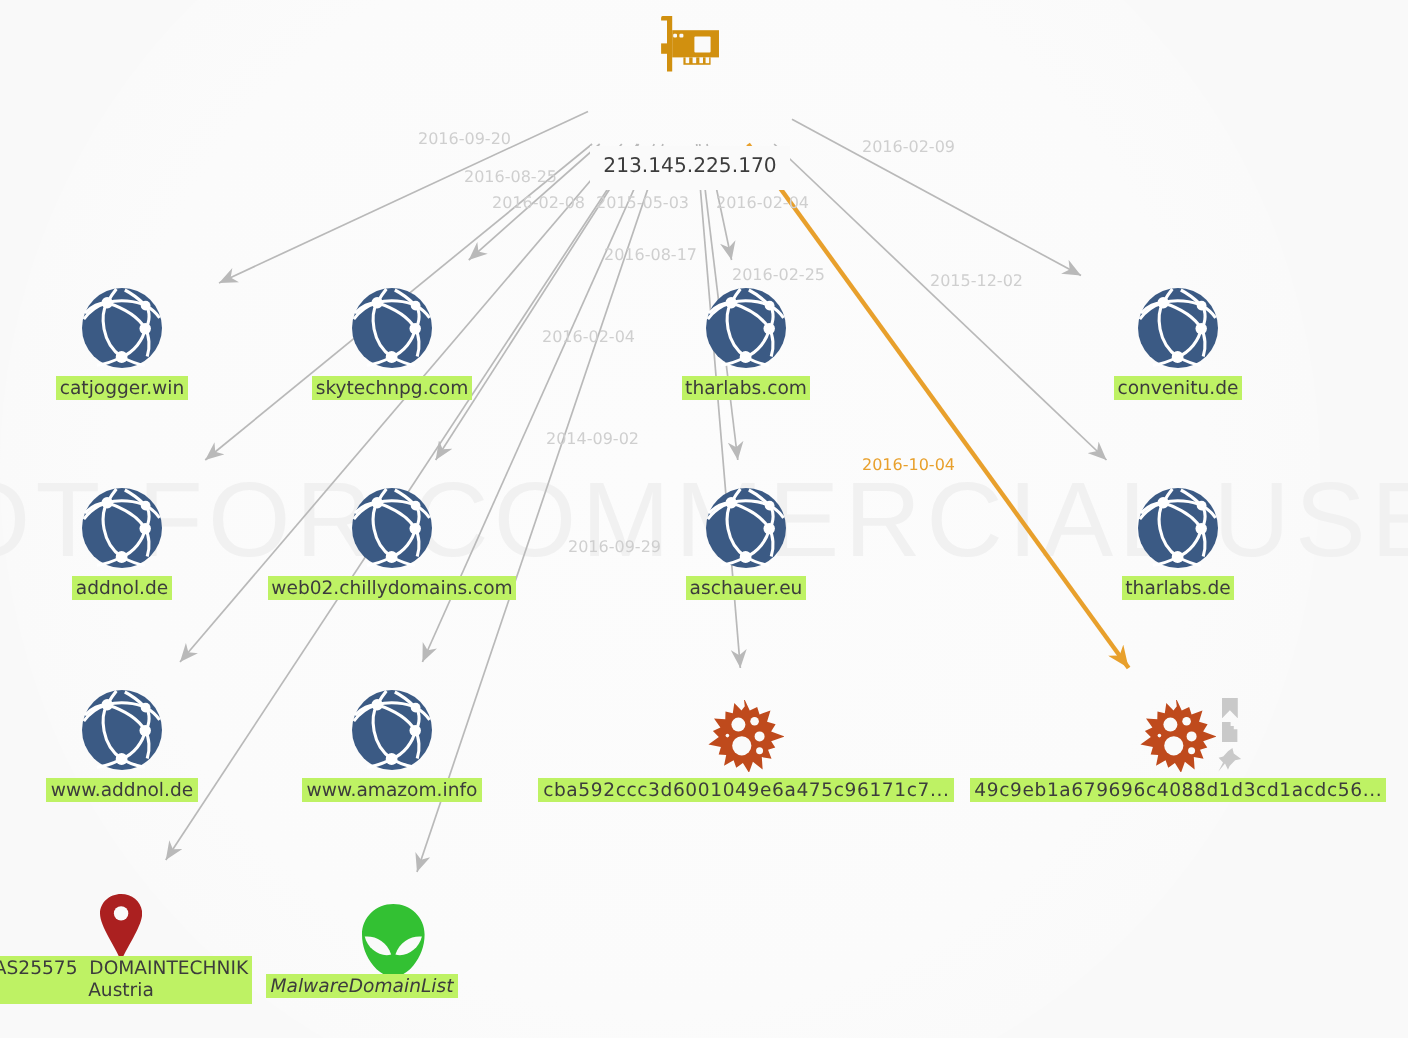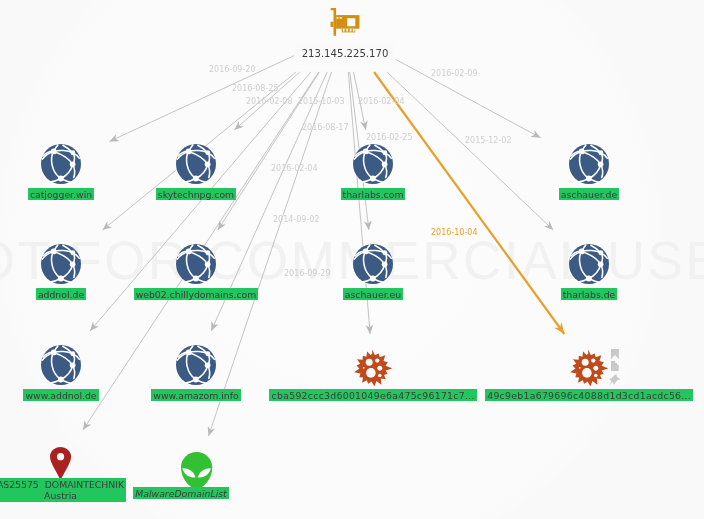--- a/index.html
+++ b/index.html
@@ -8,26 +8,26 @@
        font-family:"DejaVu Sans",sans-serif;
        -webkit-font-smoothing:antialiased;}
   #stage{position:relative;width:704px;height:519px;overflow:hidden;background:#fafafa;}
   #bg,#edges,#nodes{position:absolute;left:0;top:0;width:704px;height:519px;}
   #nodes{pointer-events:none;}
   .node{position:absolute;text-align:center;pointer-events:auto;}
   .node .ico{display:block;margin:0 auto;}
   .nlabel{position:absolute;white-space:pre;text-align:center;
           font-family:"DejaVu Sans",sans-serif;
           font-size:9.3px;color:#3c3c3c;line-height:11.4px;}
-  .nlabel > span{background:#22c55e;padding:1px 2px 0 2px;display:inline-block;}
+  .nlabel > span{background:#bef264;padding:1px 2px 0 2px;display:inline-block;}
   .dlabel{position:absolute;white-space:pre;font-family:"DejaVu Sans",sans-serif;
           font-size:8px;line-height:10px;color:#cfcfcf;}
   .iplabel{position:absolute;white-space:pre;font-family:"DejaVu Sans",sans-serif;
            font-size:10.1px;color:#3c3c3c;line-height:12px;}
-  .iplabel > span{background:#fafafa;padding:5px 7px;display:inline-block;}
+  .iplabel > span{background:#fafafa;padding:5px 7px;display:inline-block;margin-top:30px;}
   .wm{position:absolute;white-space:pre;color:#f1f1f1;font-size:53px;letter-spacing:2.6px;
       font-family:"Liberation Sans",sans-serif;font-weight:400;}
 </style>
 </head>
 <body>
 
 <div id="stage">
   <svg id="bg">
       <defs>
         <radialGradient id="bgr" cx="50%" cy="50%" r="50%">
@@ -174,21 +174,21 @@
             <path d="M31.8 8.8 C34.6 10.2 37.0 12.4 38.8 14.9" fill="none" stroke="#ffffff" stroke-width="1.55" stroke-linecap="butt"></path>
             <path d="M31.6 20.3 C33.6 23.8 34.2 29.6 32.6 34.2" fill="none" stroke="#ffffff" stroke-width="1.55" stroke-linecap="butt"></path>
             <path d="M19.8 34.5 C15.8 36.6 11.2 38.2 7.4 38.6" fill="none" stroke="#ffffff" stroke-width="1.55" stroke-linecap="butt"></path>
             <path d="M19.8 34.5 C23.8 36.6 27.8 38.2 31.4 38.6" fill="none" stroke="#ffffff" stroke-width="1.55" stroke-linecap="butt"></path>
             <circle cx="12.6" cy="7.4" r="2.85" fill="#ffffff"></circle>
             <circle cx="31.8" cy="8.8" r="2.45" fill="#ffffff"></circle>
             <circle cx="31.6" cy="20.3" r="2.85" fill="#ffffff"></circle>
             <circle cx="19.8" cy="34.5" r="2.95" fill="#ffffff"></circle>
           </g>
         </svg>
-        <div class="nlabel" style="left: 409px; top: 188px; width: 360px;"><span>aschauer.de</span></div>
+        <div class="nlabel" style="left: 409px; top: 188px; width: 360px;"><span>convenitu.de</span></div>
       </div>
       <div class="node">
         <svg width="40" height="40" viewBox="0 0 40 40" class="ico" style="position: absolute; left: 41px; top: 244px;">
           <g>
             <circle cx="20" cy="20" r="20" fill="#3b5a84"></circle>
             <path d="M12.6 7.4 C18.5 5.6 27.0 6.4 31.8 8.8" fill="none" stroke="#ffffff" stroke-width="1.55" stroke-linecap="butt"></path>
             <path d="M12.6 7.4 C20.6 10.0 28.2 14.6 31.6 20.3" fill="none" stroke="#ffffff" stroke-width="1.55" stroke-linecap="butt"></path>
             <path d="M31.8 8.8 C34.2 11.6 34.1 17.0 31.6 20.3" fill="none" stroke="#ffffff" stroke-width="1.55" stroke-linecap="butt"></path>
             <path d="M31.6 20.3 C30.6 26.0 26.0 32.0 19.8 34.5" fill="none" stroke="#ffffff" stroke-width="1.55" stroke-linecap="butt"></path>
             <path d="M12.6 7.4 C9.0 13.4 9.6 27.4 19.8 34.5" fill="none" stroke="#ffffff" stroke-width="1.55" stroke-linecap="butt"></path>
@@ -393,21 +393,21 @@
             <path fill="#fafafa" d="M1.35 16.3 C6.6 15.8 12.4 18.6 14.6 25.3 C9.0 26.7 2.9 22.6 1.35 16.3 Z"></path>
             <path fill="#fafafa" d="M29.95 16.3 C24.7 15.8 18.9 18.6 16.7 25.3 C22.3 26.7 28.4 22.6 29.95 16.3 Z"></path>
           </g>
         </svg>
         <div class="nlabel" style="left: 1px; top: 487px; width: 360px; font-style: italic;"><span>MalwareDomainList</span></div>
       </div>
     </div>
 <div class="dlabel" style="left: 209px; top: 65px;">2016-09-20</div>
     <div class="dlabel" style="left: 232px; top: 84px;">2016-08-25</div>
     <div class="dlabel" style="left: 206px; top: 97px; margin-left: 40px;">2016-02-08</div>
-    <div class="dlabel" style="left: 298px; top: 97px;">2015-10-03</div>
+    <div class="dlabel" style="left: 298px; top: 97px;">2015-05-03</div>
     <div class="dlabel" style="left: 358px; top: 97px;">2016-02-04</div>
     <div class="dlabel" style="left: 302px; top: 123px;">2016-08-17</div>
     <div class="dlabel" style="left: 366px; top: 133px;">2016-02-25</div>
     <div class="dlabel" style="left: 431px; top: 69px;">2016-02-09</div>
     <div class="dlabel" style="left: 465px; top: 136px;">2015-12-02</div>
     <div class="dlabel" style="left: 271px; top: 164px;">2016-02-04</div>
     <div class="dlabel" style="left: 273px; top: 215px;">2014-09-02</div>
     <div class="dlabel" style="left: 284px; top: 269px;">2016-09-29</div>
     <div class="dlabel" style="left: 431px; top: 228px; color: rgb(232, 160, 44);">2016-10-04</div>
   </div>

